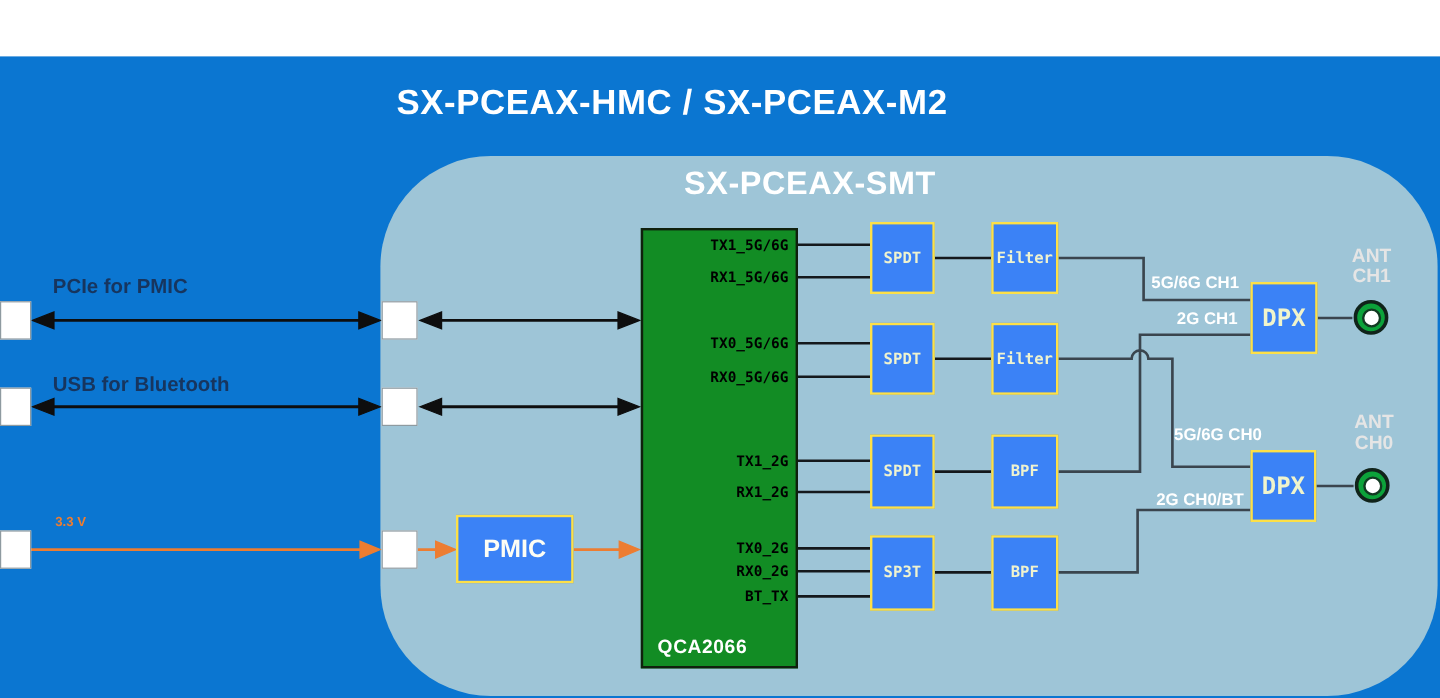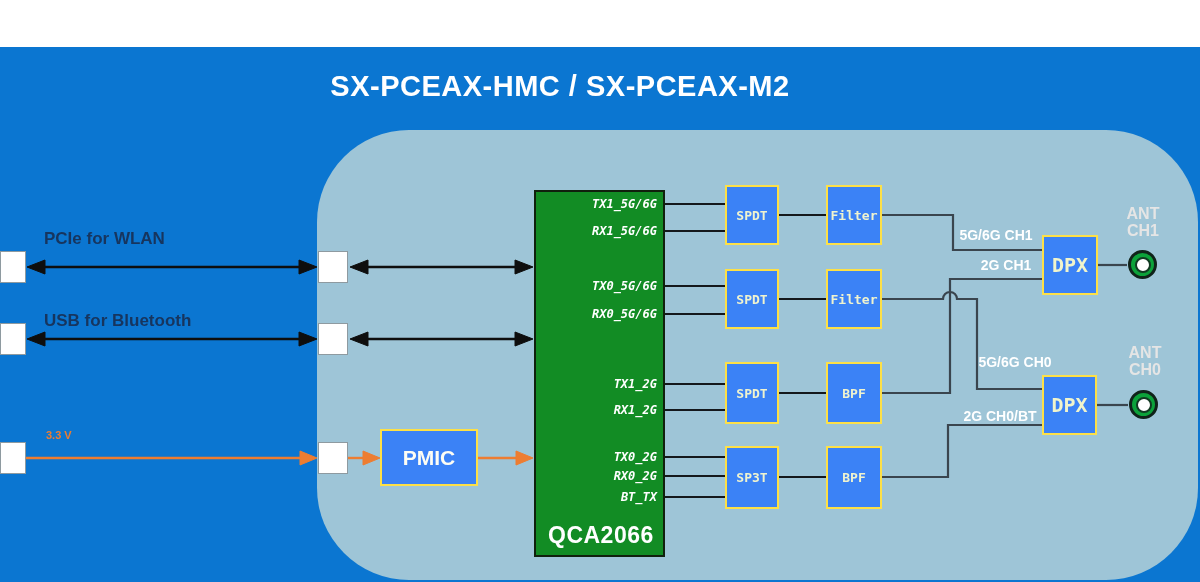--- a/index.html
+++ b/index.html
@@ -32,25 +32,25 @@
   .gblock .blabel{
     font-family:"DejaVu Sans Mono", monospace; font-weight:bold;
     font-size:13px; color:#eff3cf;
   }
   .pmic-label{font-size:21px; color:#fdfdf4; font-weight:bold; font-family:"Liberation Sans",sans-serif;}
   .dpx-label{font-size:20px !important; color:#f0f4cc !important;}
   .soc{position:absolute; left:534px; top:143px; width:131px; height:367px;
     background:#128c24; border:2px solid #10200d; box-sizing:border-box;}
   .pin{
     position:absolute; right:6px; height:16px; width:110px; text-align:right;
-    font-family:"DejaVu Sans Mono", monospace; font-size:12px; font-weight:bold; color:#ffffff;font-style:italic;
+    font-family:"DejaVu Sans Mono", monospace; font-size:12px; font-weight:bold; color:#000000;
   }
   .soc-name{
     position:absolute; left:12px; bottom:6px; color:#ffffff;
-    font-size:23px; font-weight:bold; letter-spacing:0.5px;
+    font-size:16px; font-weight:bold; letter-spacing:0.5px;
   }
   .out-label{position:absolute; color:#ffffff; font-size:14px; font-weight:bold; text-align:center;}
   .ant-label{
     position:absolute; width:58px; text-align:center; color:#e5e5e5;
     font-size:16px; font-weight:bold; line-height:17px;
   }
   .ant{
     position:absolute; width:29px; height:29px; border-radius:50%;
     background:#0ca23a; border:3px solid #10231a; box-sizing:border-box;
     display:flex; align-items:center; justify-content:center;
@@ -59,20 +59,21 @@
   svg.wires{position:absolute; left:0; top:0; pointer-events:none;}
 </style>
 </head>
 <body>
 
 <div class="stage">
 
   <div class="module"></div>
 
   <div class="title-main">SX-PCEAX-HMC / SX-PCEAX-M2</div>
+  <div class="title-module">SX-PCEAX-SMT</div>
 
   <svg class="wires" width="1200" height="582" viewBox="0 0 1200 582">
 
     <g stroke="#0e0e0e" fill="#0e0e0e">
       <line x1="42" y1="220" x2="302" y2="220" stroke-width="2.4"></line>
       <polygon points="27,220 45,213 45,227"></polygon>
       <polygon points="317,220 299,213 299,227"></polygon>
     </g>
     <g stroke="#0e0e0e" fill="#0e0e0e">
       <line x1="364" y1="220" x2="518" y2="220" stroke-width="2.4"></line>
@@ -119,21 +120,21 @@
     <g stroke="#3a454e" stroke-width="2.2" fill="none">
       <path d="M882 168 H953 V203 H1042"></path>
       <path d="M882 252 H943 A7 7 0 0 1 957 252 H977 V342 H1042"></path>
       <path d="M882 346 H950 V232 H1042"></path>
       <path d="M882 430 H948 V378 H1042"></path>
       <path d="M1098 218 H1127"></path>
       <path d="M1097 358 H1128"></path>
     </g>
   </svg>
 
-  <div class="io-label" style="left:44px; top:182px;">PCIe for WLAN</div>
+  <div class="io-label" style="left:44px; top:182px;">PCIe for PMIC</div>
   <div class="io-label" style="left:44px; top:264px;">USB for Bluetooth</div>
   <div class="io-label orange" style="left:46px; top:382px;">3.3 V</div>
 
   <div class="sq" style="left:0; top:204px; width:26px; height:32px;"></div>
   <div class="sq" style="left:0; top:276px; width:26px; height:32px;"></div>
   <div class="sq" style="left:0; top:395px; width:26px; height:32px;"></div>
 
   <div class="sq" style="left:318px; top:204px; width:30px; height:32px;"></div>
   <div class="sq" style="left:318px; top:276px; width:30px; height:32px;"></div>
   <div class="sq" style="left:318px; top:395px; width:30px; height:32px;"></div>

